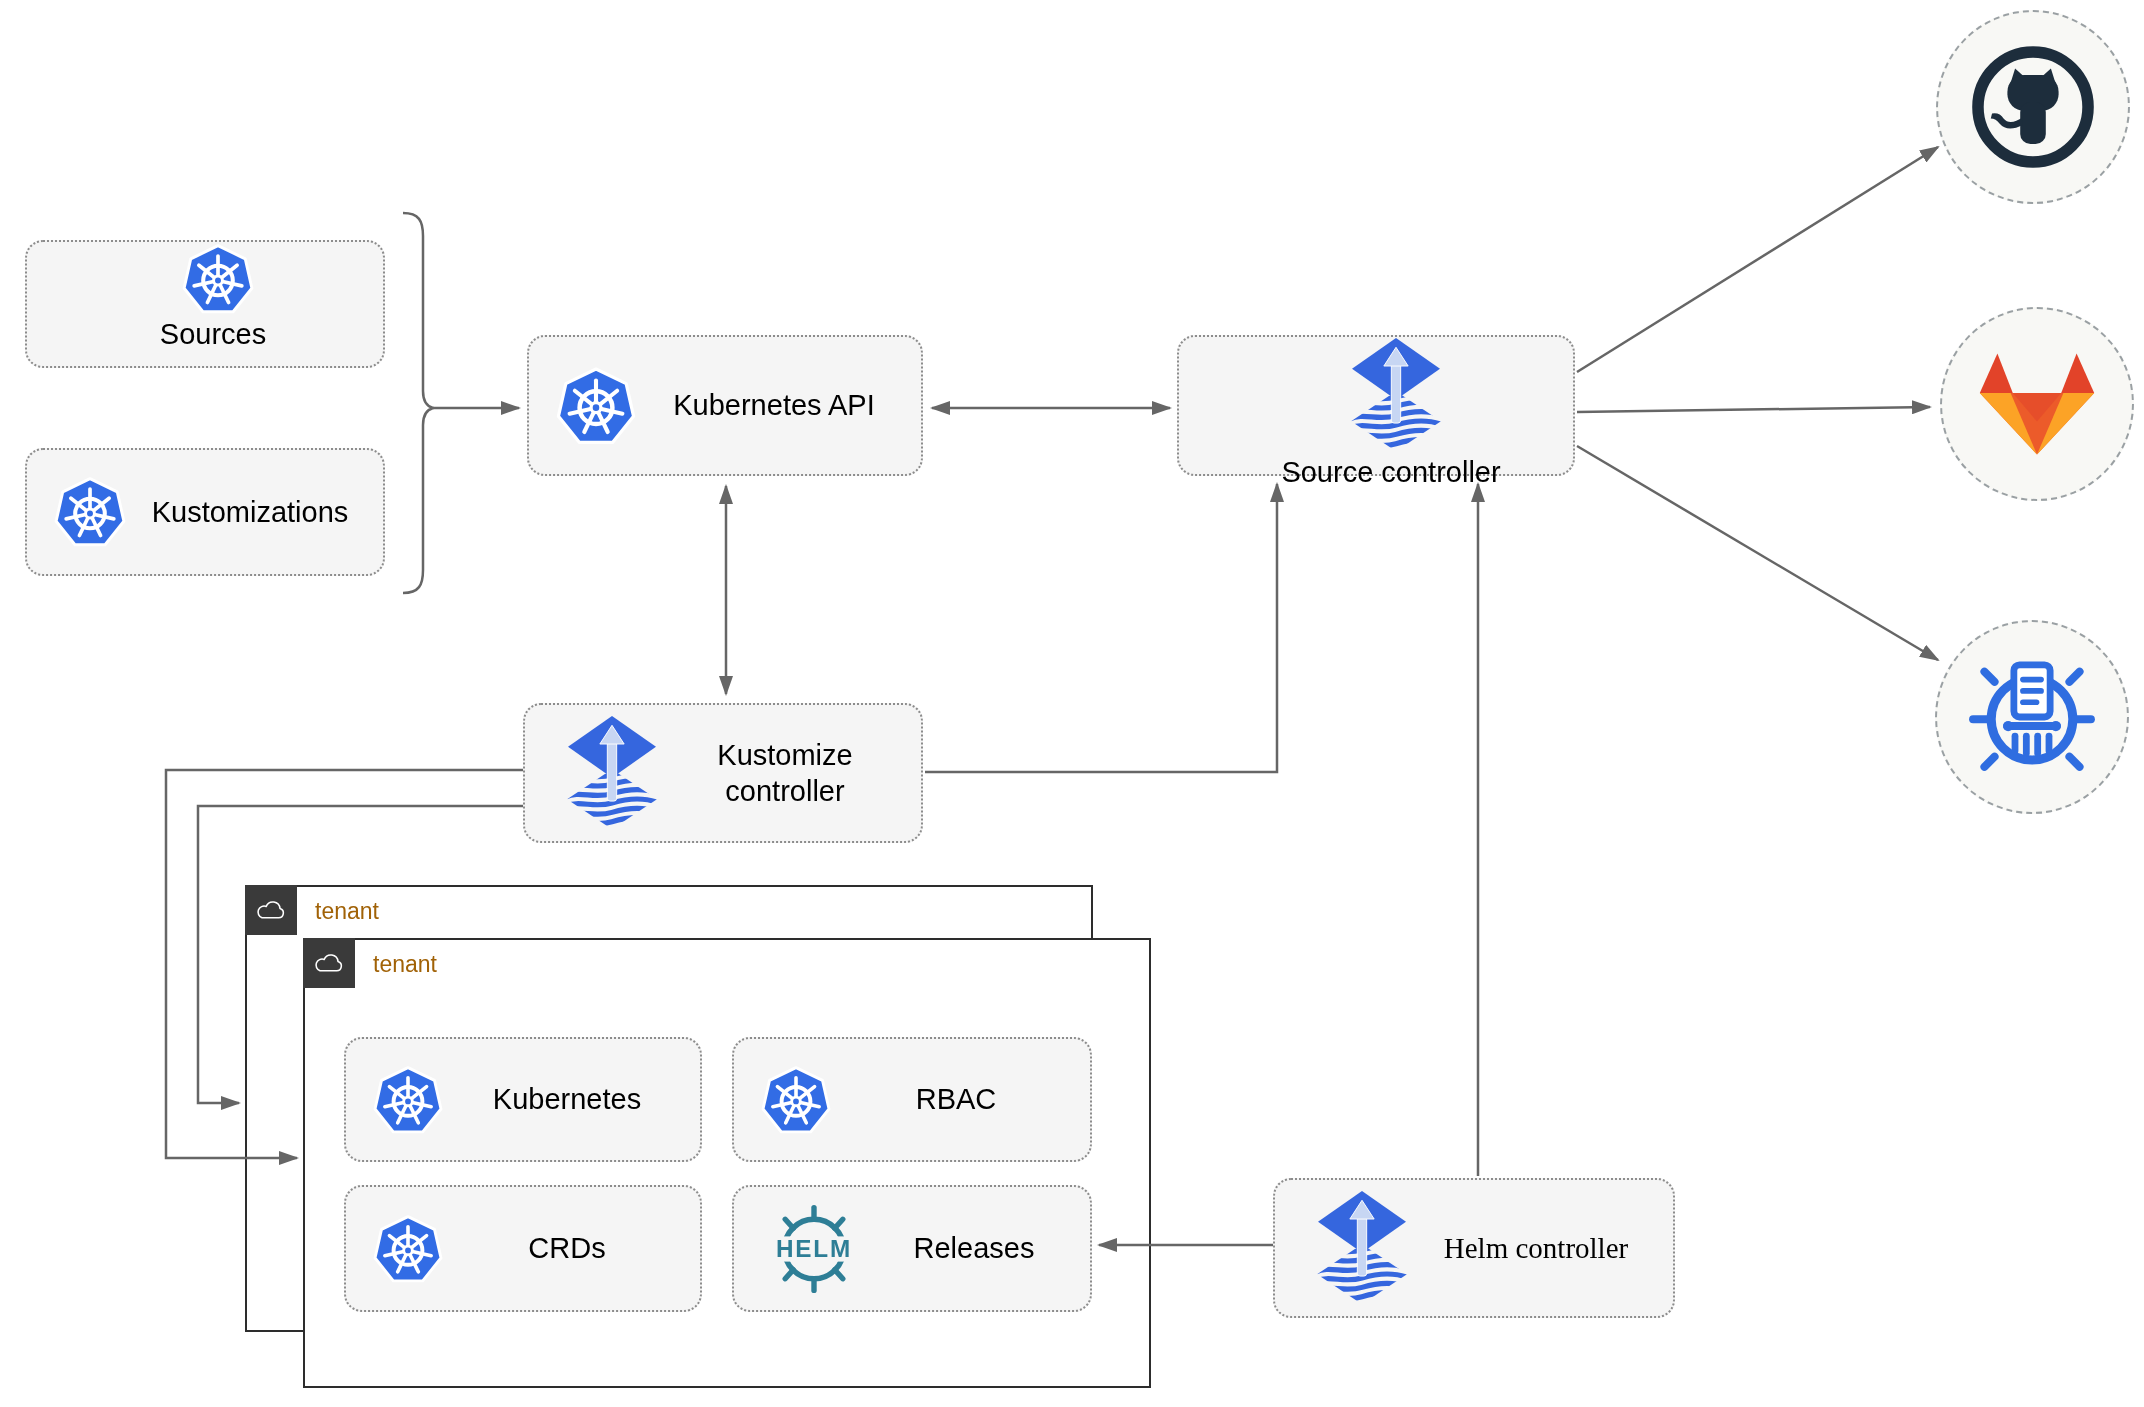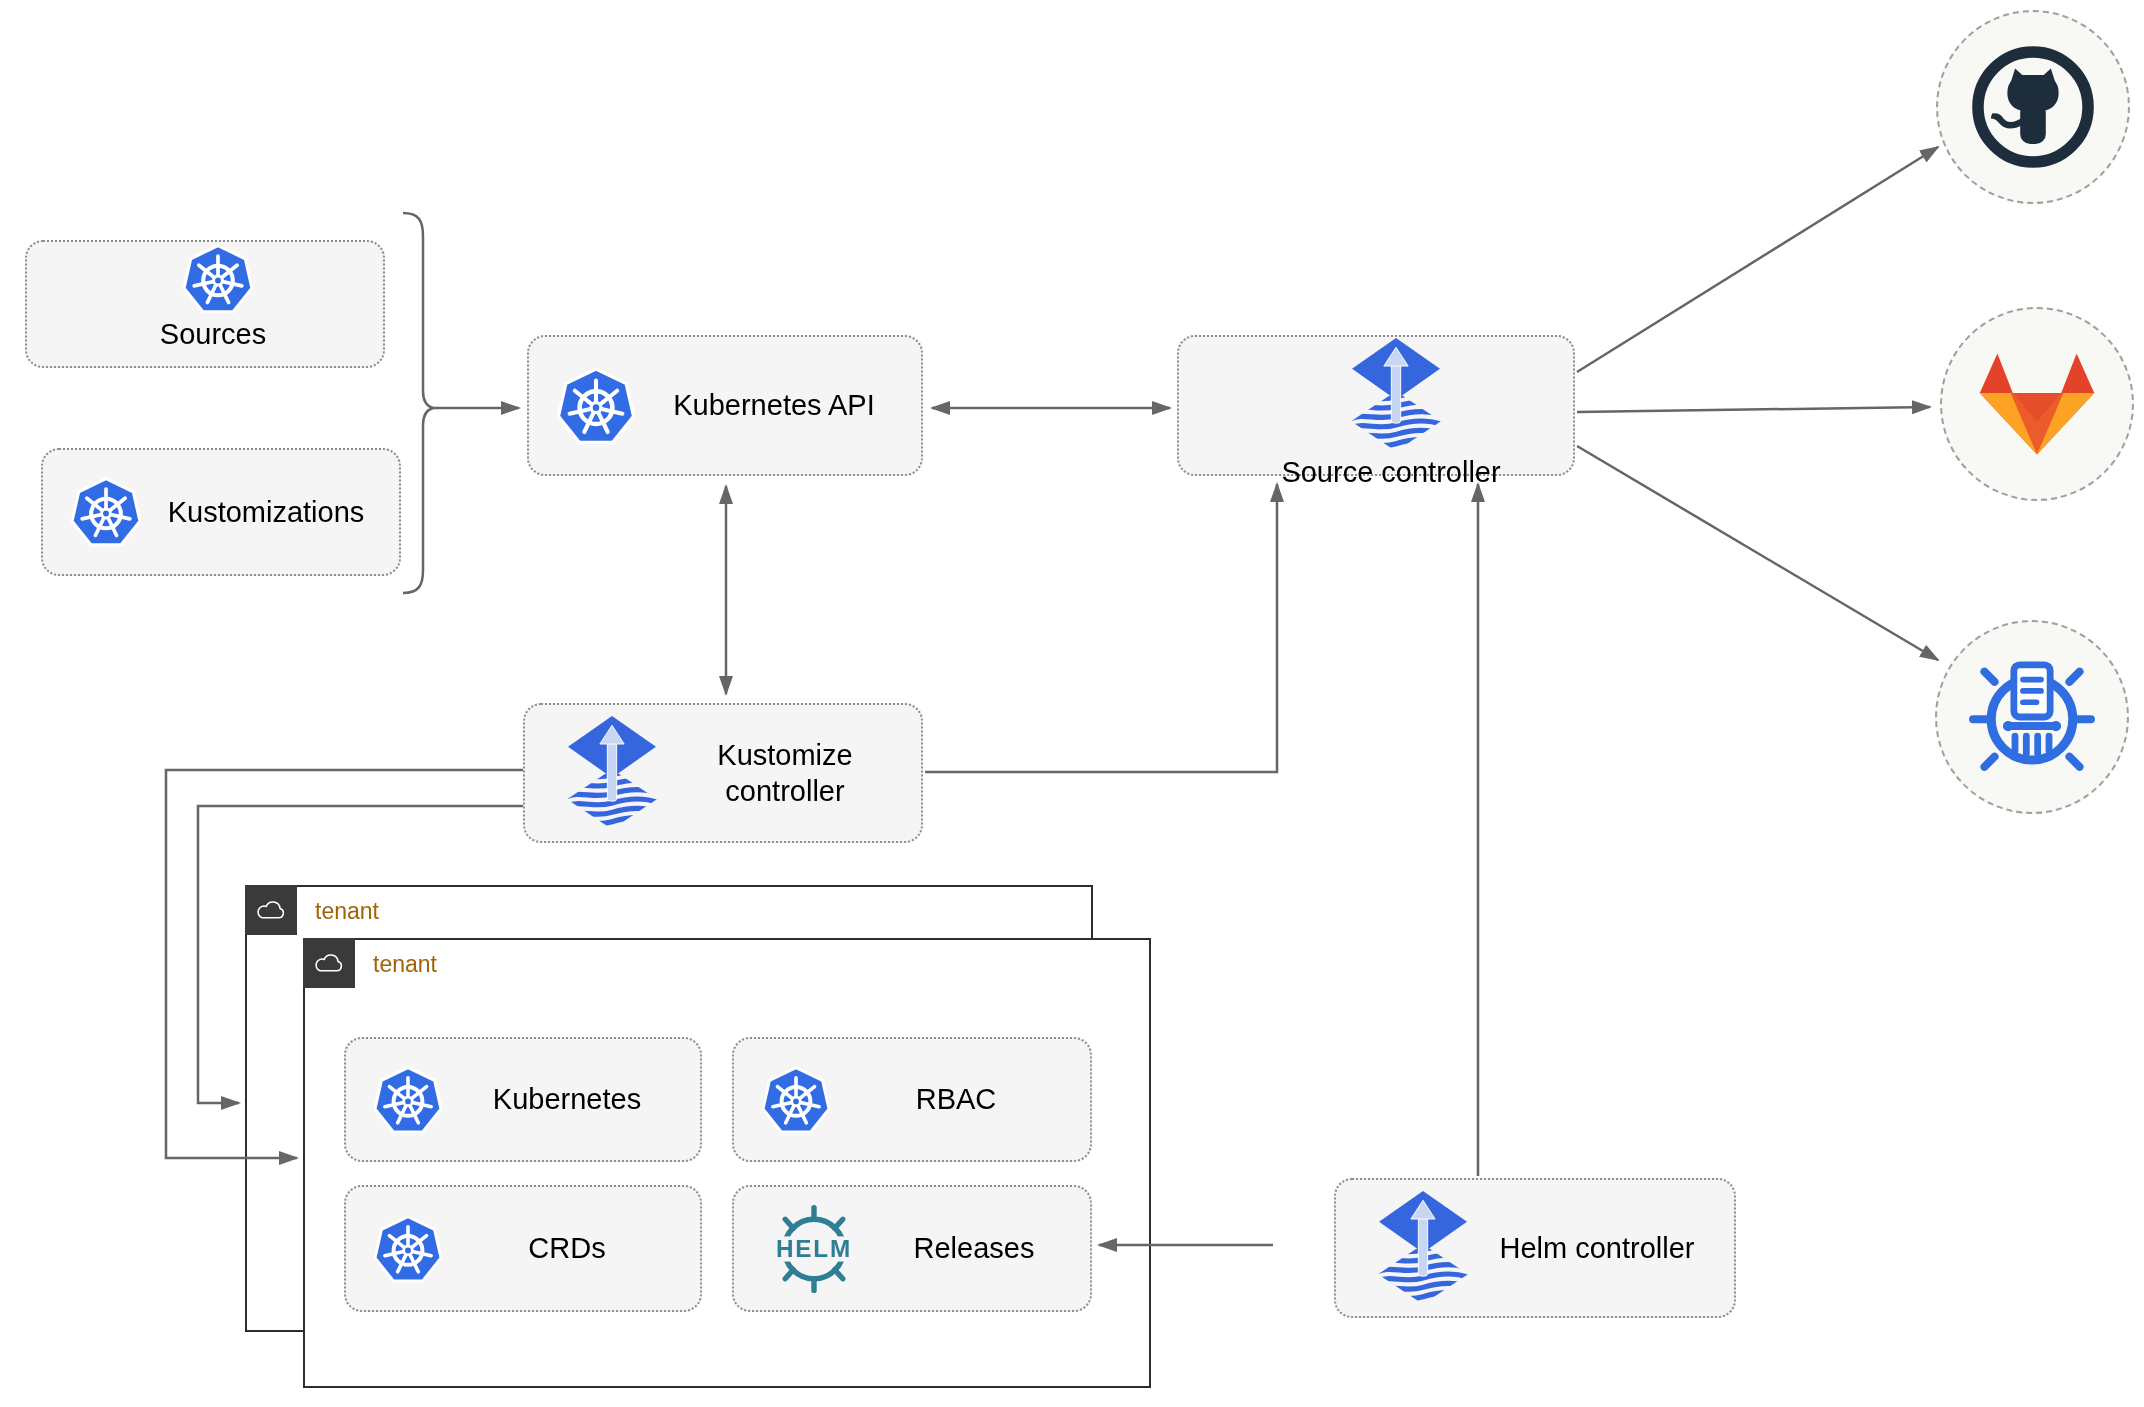--- a/index.html
+++ b/index.html
@@ -194,21 +194,21 @@
     </g>
   </svg>
 
   <div class="node" style="left:25px;top:240px;width:360px;height:128px;flex-direction:column;">
     <svg class="icon" width="74" height="74">
         <use href="#k8s-icon"></use>
       </svg>
     <div class="label">Sources</div>
   </div>
 
-  <div class="node" style="left:41px;top:448px;width:360px;height:128px;">
+  <div class="node" style="left:25px;top:448px;width:360px;height:128px;">
     <svg class="icon" width="74" height="74">
         <use href="#k8s-icon"></use>
       </svg>
     <div class="label">Kustomizations</div>
   </div>
 
   <div class="node" style="left:527px;top:335px;width:396px;height:141px;justify-content:center;">
     <svg class="icon" width="82" height="82">
         <use href="#k8s-icon"></use>
       </svg>
@@ -222,21 +222,21 @@
     <div class="label" style="max-width:230px;margin:0 auto;">Source controller</div>
   </div>
 
   <div class="node" style="left:523px;top:703px;width:400px;height:140px;padding-left:40px;">
     <svg class="icon" width="94" height="117">
         <use href="#flux-icon"></use>
       </svg>
     <div class="label" style="max-width:230px;margin:4px auto;text-align:center;">Kustomize controller</div>
   </div>
 
-  <div class="node" style="left:1334px;top:1178px;width:402px;height:140px;padding-left:40px;">
+  <div class="node" style="left:1273px;top:1178px;width:402px;height:140px;padding-left:40px;font-family:Liberation Serif, serif;">
     <svg class="icon" width="94" height="117">
         <use href="#flux-icon"></use>
       </svg>
     <div class="label" style="max-width:230px;margin:0 auto;">Helm controller</div>
   </div>
 
   <div class="endpoint" style="left:1936px;top:10px;">
     <svg class="icon" width="128" height="128">
         <use href="#github-icon"></use>
       </svg>

